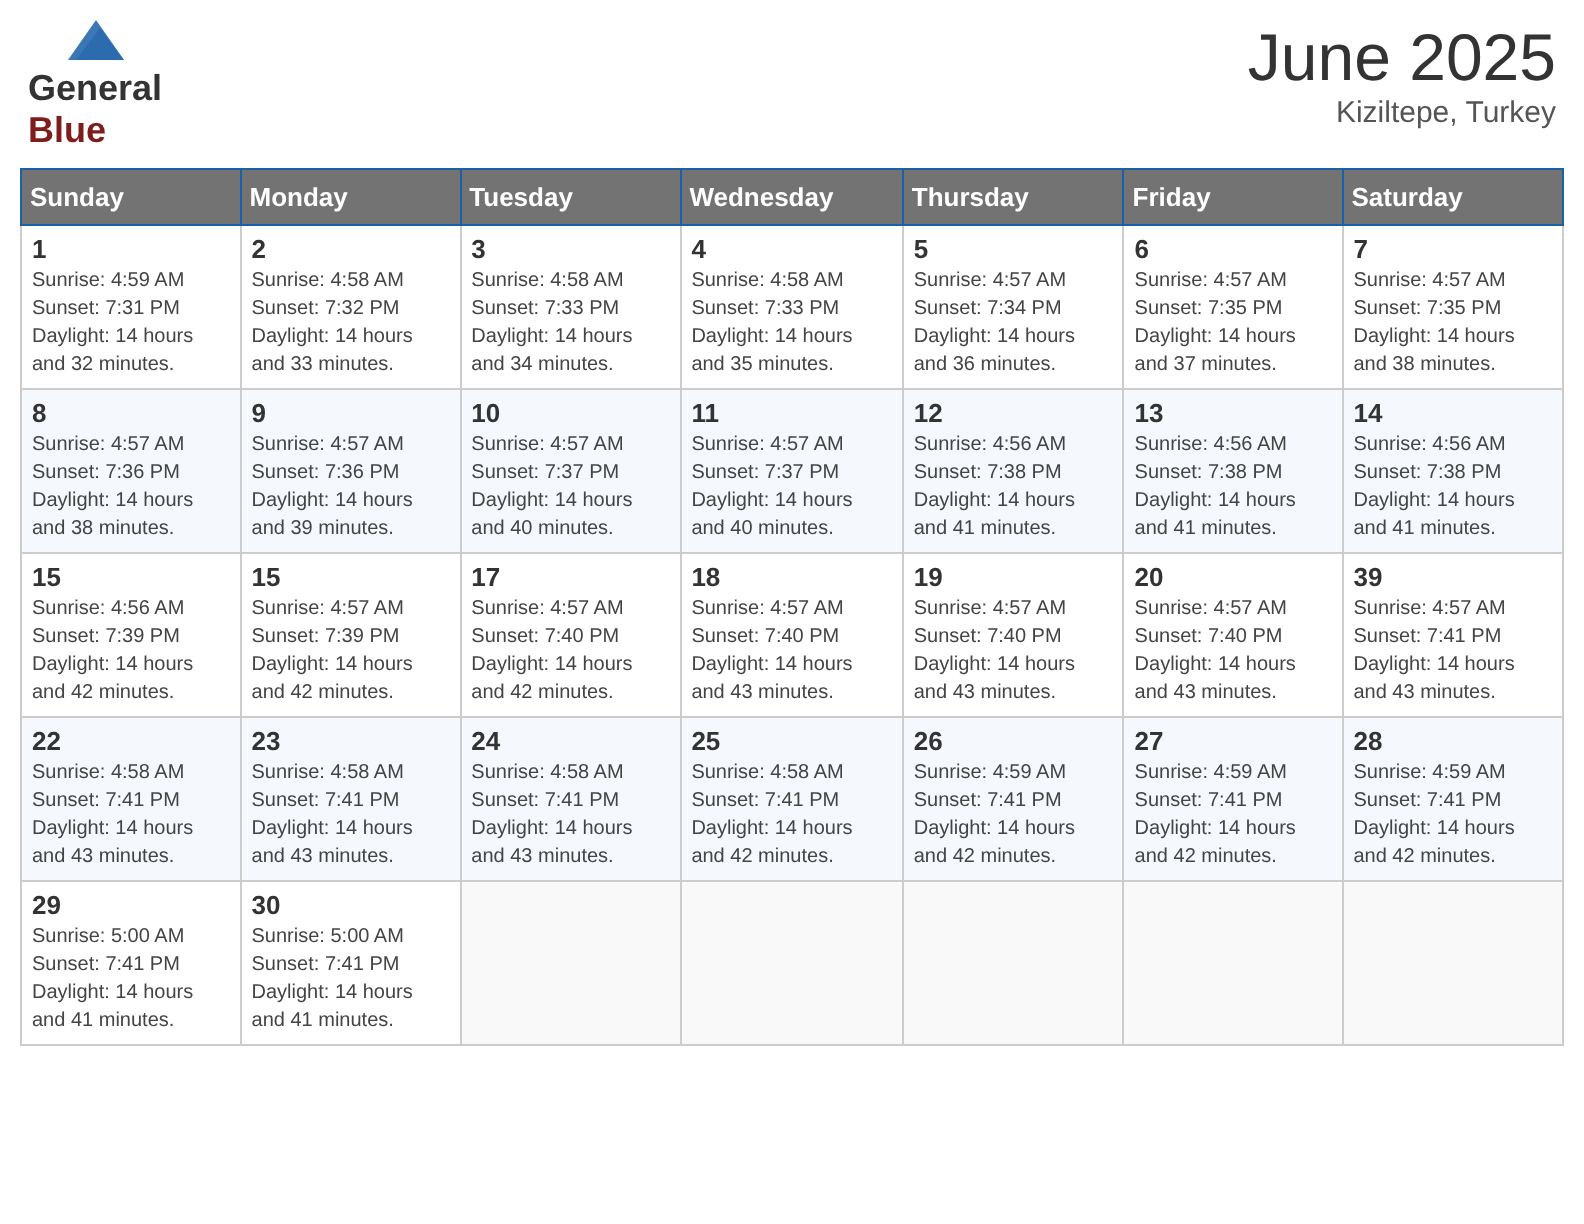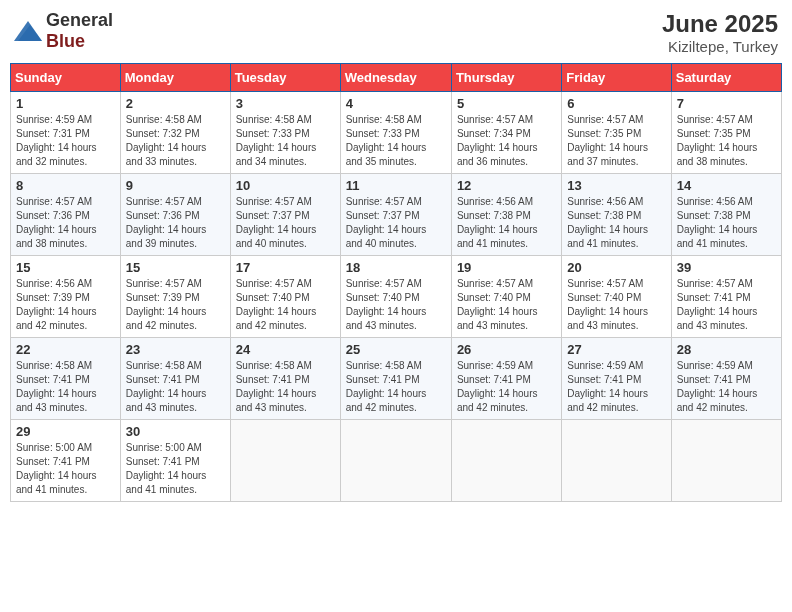--- a/index.html
+++ b/index.html
@@ -14,44 +14,45 @@
       display: flex;
       justify-content: space-between;
       align-items: flex-start;
       margin-bottom: 8px;
       padding: 0 4px;
     }
     .logo {
       display: flex;
       align-items: center;
       gap: 4px;
+      flex-direction: column;
     }
     .logo-icon {
       width: 28px;
       height: 20px;
     }
     .title-area {
       text-align: right;
     }
     .month-title {
-      font-size: 24px;
-      font-weight: bold;
+      font-size: 33px;
+      font-weight: normal;
       color: #333;
     }
     .location-title {
       font-size: 15px;
       color: #555;
     }
     .calendar {
       width: 100%;
       border-collapse: collapse;
       border: 1px solid #ccc;
     }
     .calendar th {
-      background-color: #ef4444;
+      background-color: #737373;
       color: #fff;
       font-size: 13px;
       font-weight: bold;
       padding: 6px 4px;
       text-align: left;
       border: 1px solid #1a5fa8;
     }
     .calendar td {
       vertical-align: top;
       border: 1px solid #ccc;

